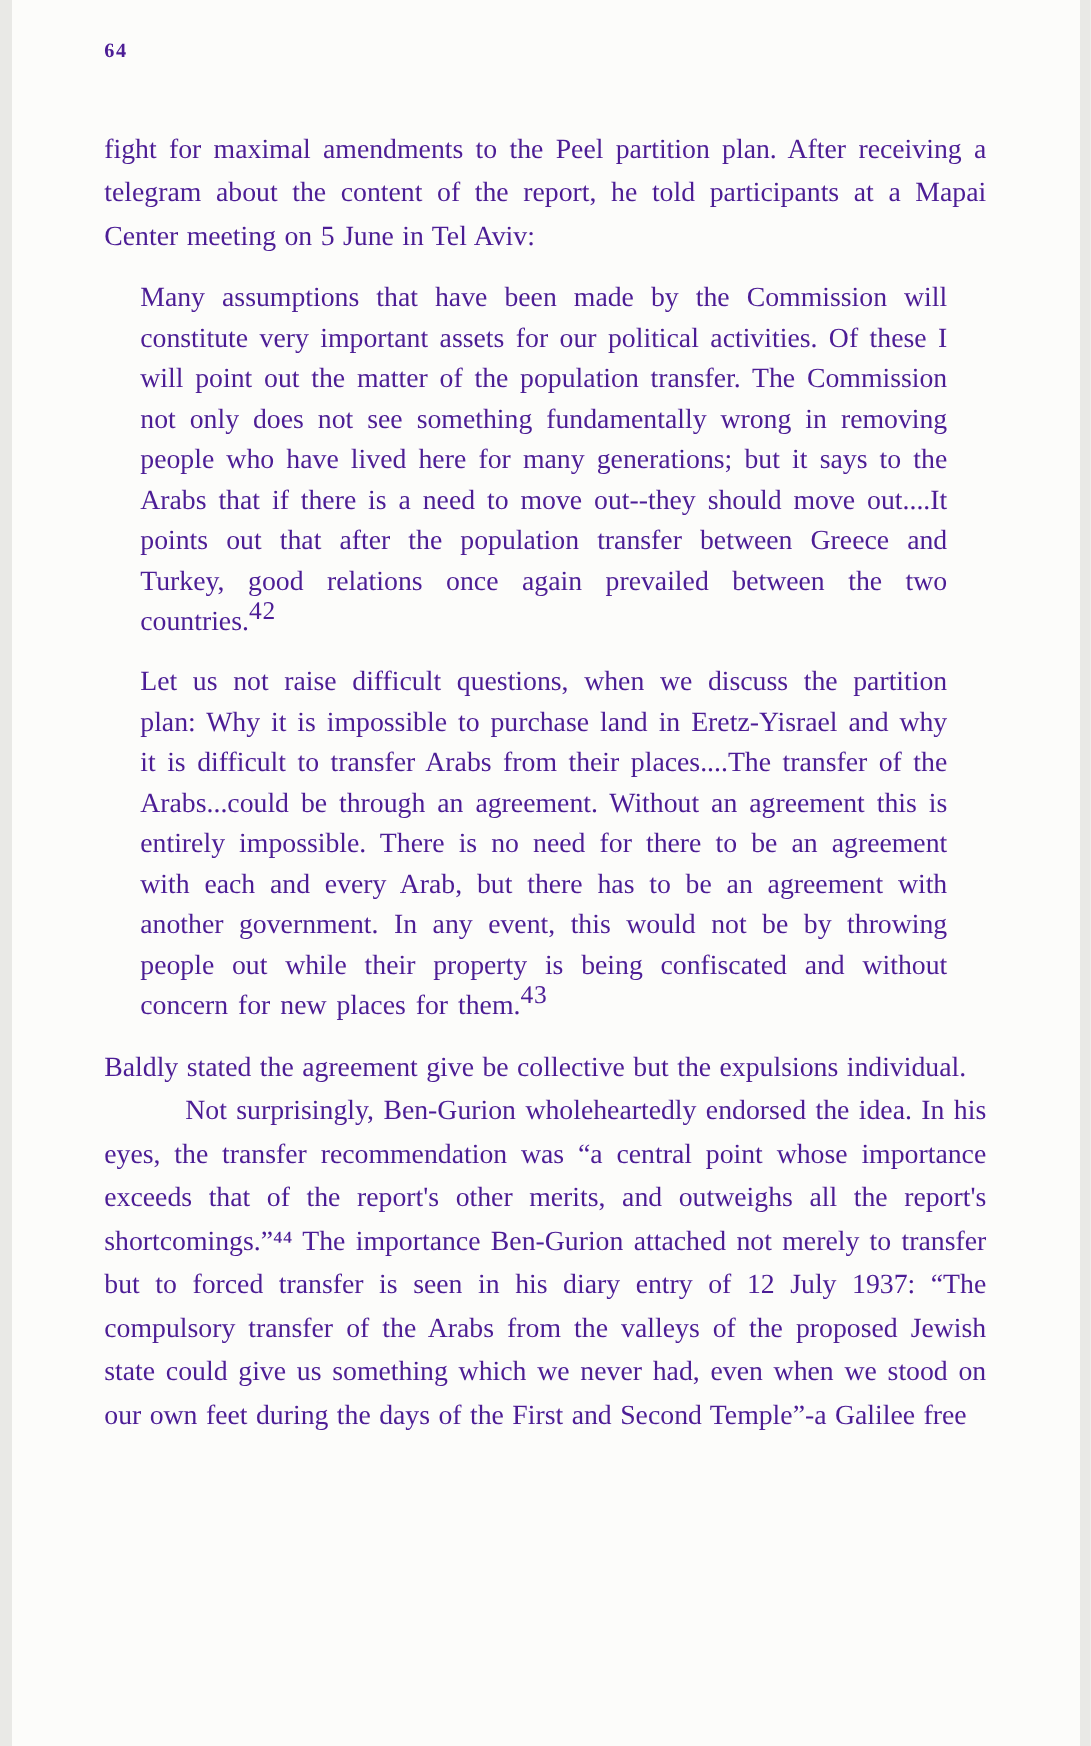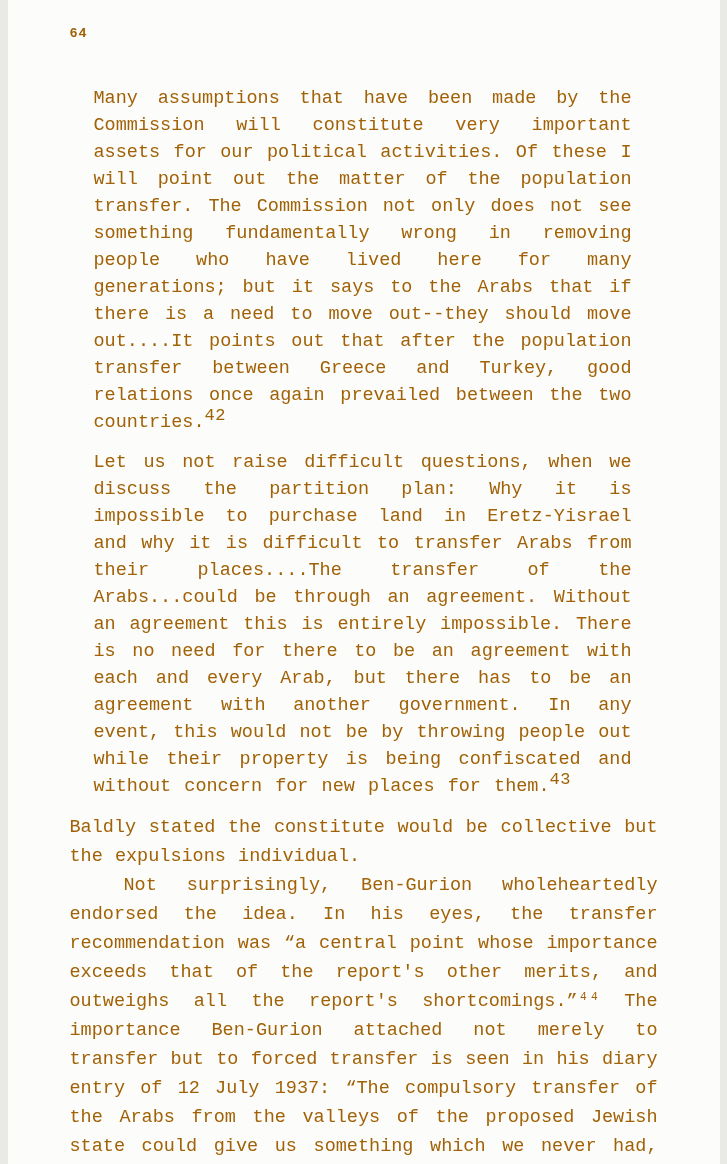--- a/index.html
+++ b/index.html
@@ -6,22 +6,22 @@
     margin: 0;
     padding: 0;
     background: #e9e9e6;
   }
   .page {
     position: relative;
     width: 712px;
     height: 1164px;
     margin: 0 auto;
     background: #fcfcfa;
-    color: #a16207;
-    font-family: Liberation Mono, monospace;
+    color: #4c1d95;
+    font-family: Liberation Serif, serif;
     box-sizing: border-box;
     padding: 26px 62px 0 62px;
     overflow: hidden;
   }
   .running-header {
     display: flex;
     align-items: baseline;
     gap: 36px;
     font-size: 13.5px;
     font-weight: bold;
@@ -61,25 +61,26 @@
 <body>
 
 <div class="page">
 
   <header class="running-header">
     <span class="page-num">64</span>
   </header>
 
   <main class="body-text">
 
+    <p class="para">fight for maximal amendments to the Peel partition plan. After receiving a telegram about the content of the report, he told participants at a Mapai Center meeting on 5 June in Tel Aviv:</p>
 
     <blockquote class="quote"><span>Many assumptions that have been made by the Commission will constitute very important assets for our political activities. Of these I will point out the matter of the population transfer. The Commission not only does not see something fundamentally wrong in removing people who have lived here for many generations; but it says to the Arabs that if there is a need to move out--they should move out....It points out that after the population transfer between Greece and Turkey, good relations once again prevailed between the two countries.</span><sup class="fn">42</sup></blockquote>
 
 
     <blockquote class="quote"><span>Let us not raise difficult questions, when we discuss the partition plan: Why it is impossible to purchase land in Eretz-Yisrael and why it is difficult to transfer Arabs from their places....The transfer of the Arabs...could be through an agreement. Without an agreement this is entirely impossible. There is no need for there to be an agreement with each and every Arab, but there has to be an agreement with another government. In any event, this would not be by throwing people out while their property is being confiscated and without concern for new places for them.</span><sup class="fn">43</sup></blockquote>
 
-    <p class="para">Baldly stated the constitute would be collective but the expulsions individual.</p>
+    <p class="para">Baldly stated the agreement give be collective but the expulsions individual.</p>
 
     <p class="para indent">Not surprisingly, Ben-Gurion wholeheartedly endorsed the idea. In his eyes, the transfer recommendation was “a central point whose importance exceeds that of the report's other merits, and outweighs all the report's shortcomings.”⁴⁴ The importance Ben-Gurion attached not merely to transfer but to forced transfer is seen in his diary entry of 12 July 1937: “The compulsory transfer of the Arabs from the valleys of the proposed Jewish state could give us something which we never had, even when we stood on our own feet during the days of the First and Second Temple”-a Galilee free</p>
 
   </main>
 
 </div>
 
 </body></html>

